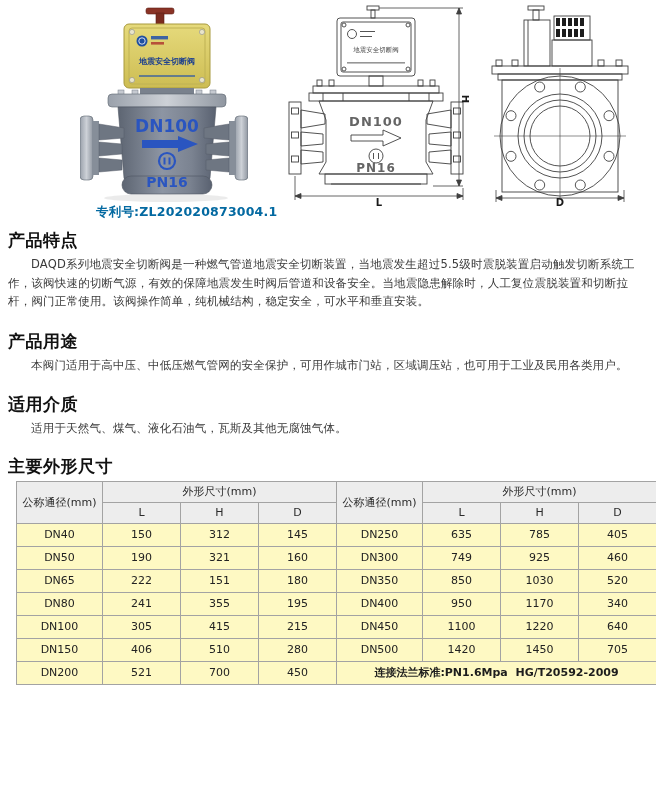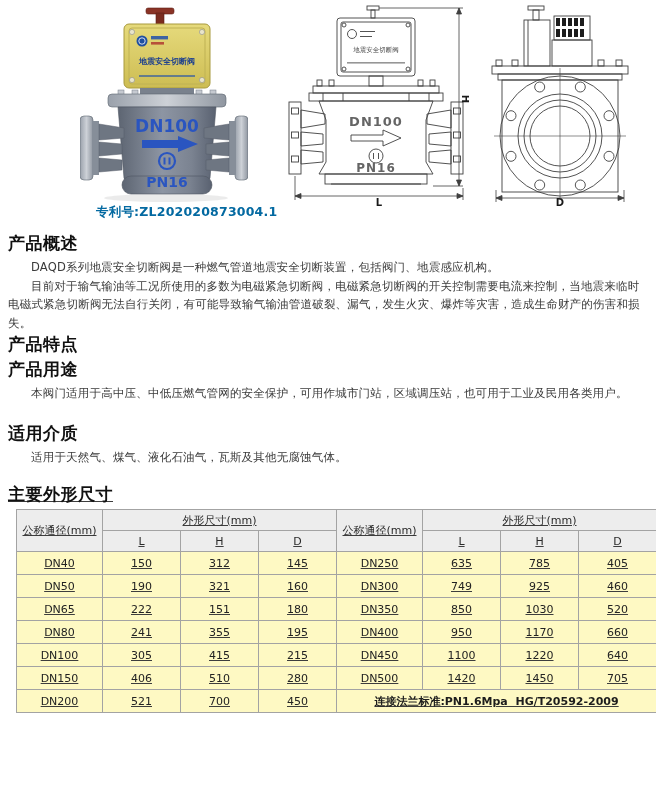--- a/index.html
+++ b/index.html
@@ -13,23 +13,23 @@
     position:absolute;left:96px;top:204px;font-size:12.5px;font-weight:600;color:#0369a1;
     letter-spacing:0.2px;
   }
   .content{padding:0 8px;}
   h2.sec-title{
     font-size:17px;line-height:20px;font-weight:bold;color:#111111;
     margin:0 0 5px 0;letter-spacing:0.5px;
   }
   .sec-overview{margin-top:5px;}
   .sec-features{margin-top:2px;}
-  .sec-application{}
+  .sec-application{margin-top:20px;}
   .sec-media{margin-top:20px;}
-  .sec-dims{margin-top:18px;text-decoration:underline;}
+  .sec-dims{margin-top:18px;}
   p.body-text{
     font-size:11.5px;line-height:18.5px;color:#3a3a3a;margin:0;text-indent:2em;
     letter-spacing:0.2px;
   }
   table.dims-table{
     border-collapse:collapse;table-layout:fixed;width:640px;margin:2px 0 0 8px;
     font-size:11px;color:#222222;
   }
   .dims-table th,.dims-table td{
     border:1px solid #a3a3a3;text-align:center;vertical-align:middle;
@@ -250,28 +250,24 @@
       <polygon points="156,194 150,191.5 150,196.5" fill="#3f3f3f"></polygon>
     </g>
     <text x="92" y="202" font-size="10" font-weight="bold" fill="#1a1a1a" text-anchor="middle">D</text>
   </svg>
 
   <div class="patent">专利号:ZL202020873004.1</div>
 </div>
 
 <div class="content">
 
-  <div class="sec-overview">
-    <h2 class="sec-title">产品概述</h2>
-    <p class="body-text">DAQD系列地震安全切断阀是一种燃气管道地震安全切断装置，包括阀门、地震感应机构。</p>
-    <p class="body-text">目前对于输气输油等工况所使用的多数为电磁紧急切断阀，电磁紧急切断阀的开关控制需要电流来控制，当地震来临时电磁式紧急切断阀无法自行关闭，有可能导致输气输油管道破裂、漏气，发生火灾、爆炸等灾害，造成生命财产的伤害和损失。</p>
-  </div>
 
   <div class="sec-features">
     <h2 class="sec-title">产品特点</h2>
+    <p class="body-text">DAQD系列地震安全切断阀是一种燃气管道地震安全切断装置，当地震发生超过5.5级时震脱装置启动触发切断系统工作，该阀快速的切断气源，有效的保障地震发生时阀后管道和设备安全。当地震隐患解除时，人工复位震脱装置和切断拉杆，阀门正常使用。该阀操作简单，纯机械结构，稳定安全，可水平和垂直安装。</p>
   </div>
 
   <div class="sec-application">
     <h2 class="sec-title">产品用途</h2>
     <p class="body-text">本阀门适用于高中压、中低压燃气管网的安全保护，可用作城市门站，区域调压站，也可用于工业及民用各类用户。</p>
   </div>
 
   <div class="sec-media">
     <h2 class="sec-title">适用介质</h2>
     <p class="body-text">适用于天然气、煤气、液化石油气，瓦斯及其他无腐蚀气体。</p>
@@ -339,21 +335,21 @@
             <td>520</td>
           </tr>
           <tr>
             <td>DN80</td>
             <td>241</td>
             <td>355</td>
             <td>195</td>
             <td>DN400</td>
             <td>950</td>
             <td>1170</td>
-            <td>660</td>
+            <td>340</td>
           </tr>
           <tr>
             <td>DN100</td>
             <td>305</td>
             <td>415</td>
             <td>215</td>
             <td>DN450</td>
             <td>1100</td>
             <td>1220</td>
             <td>640</td>

